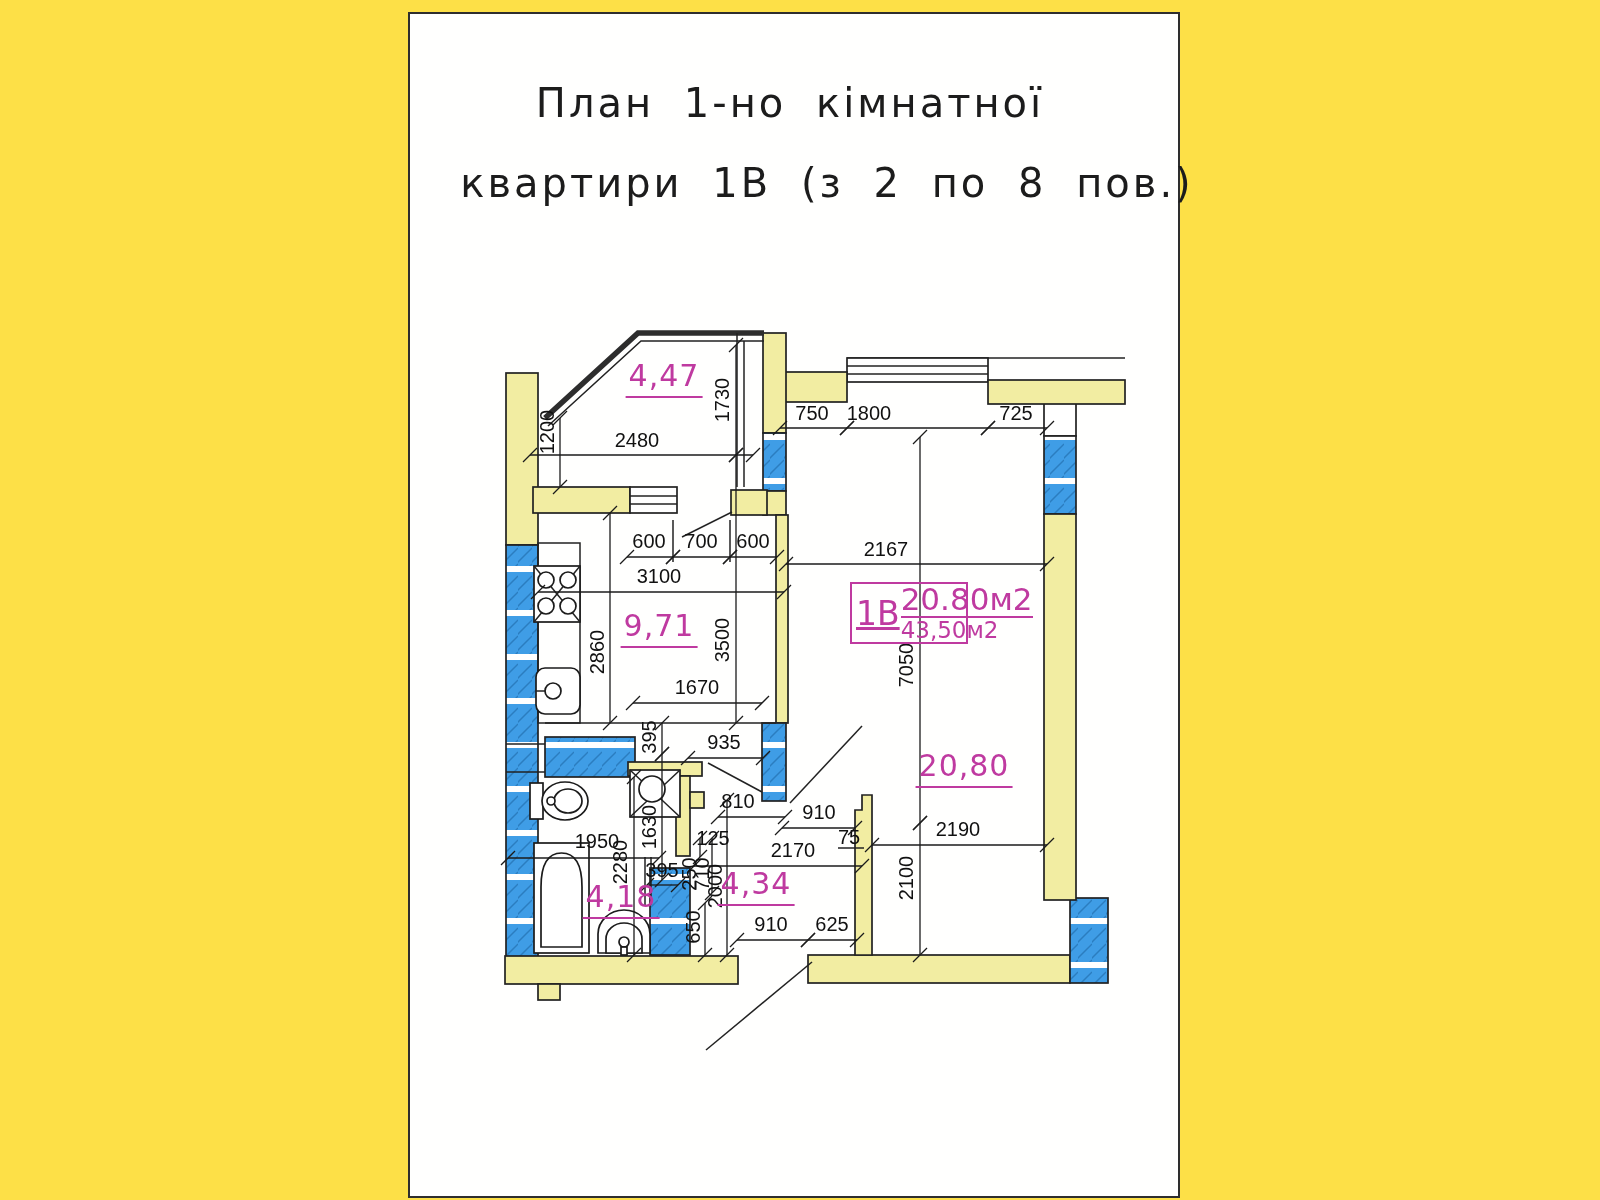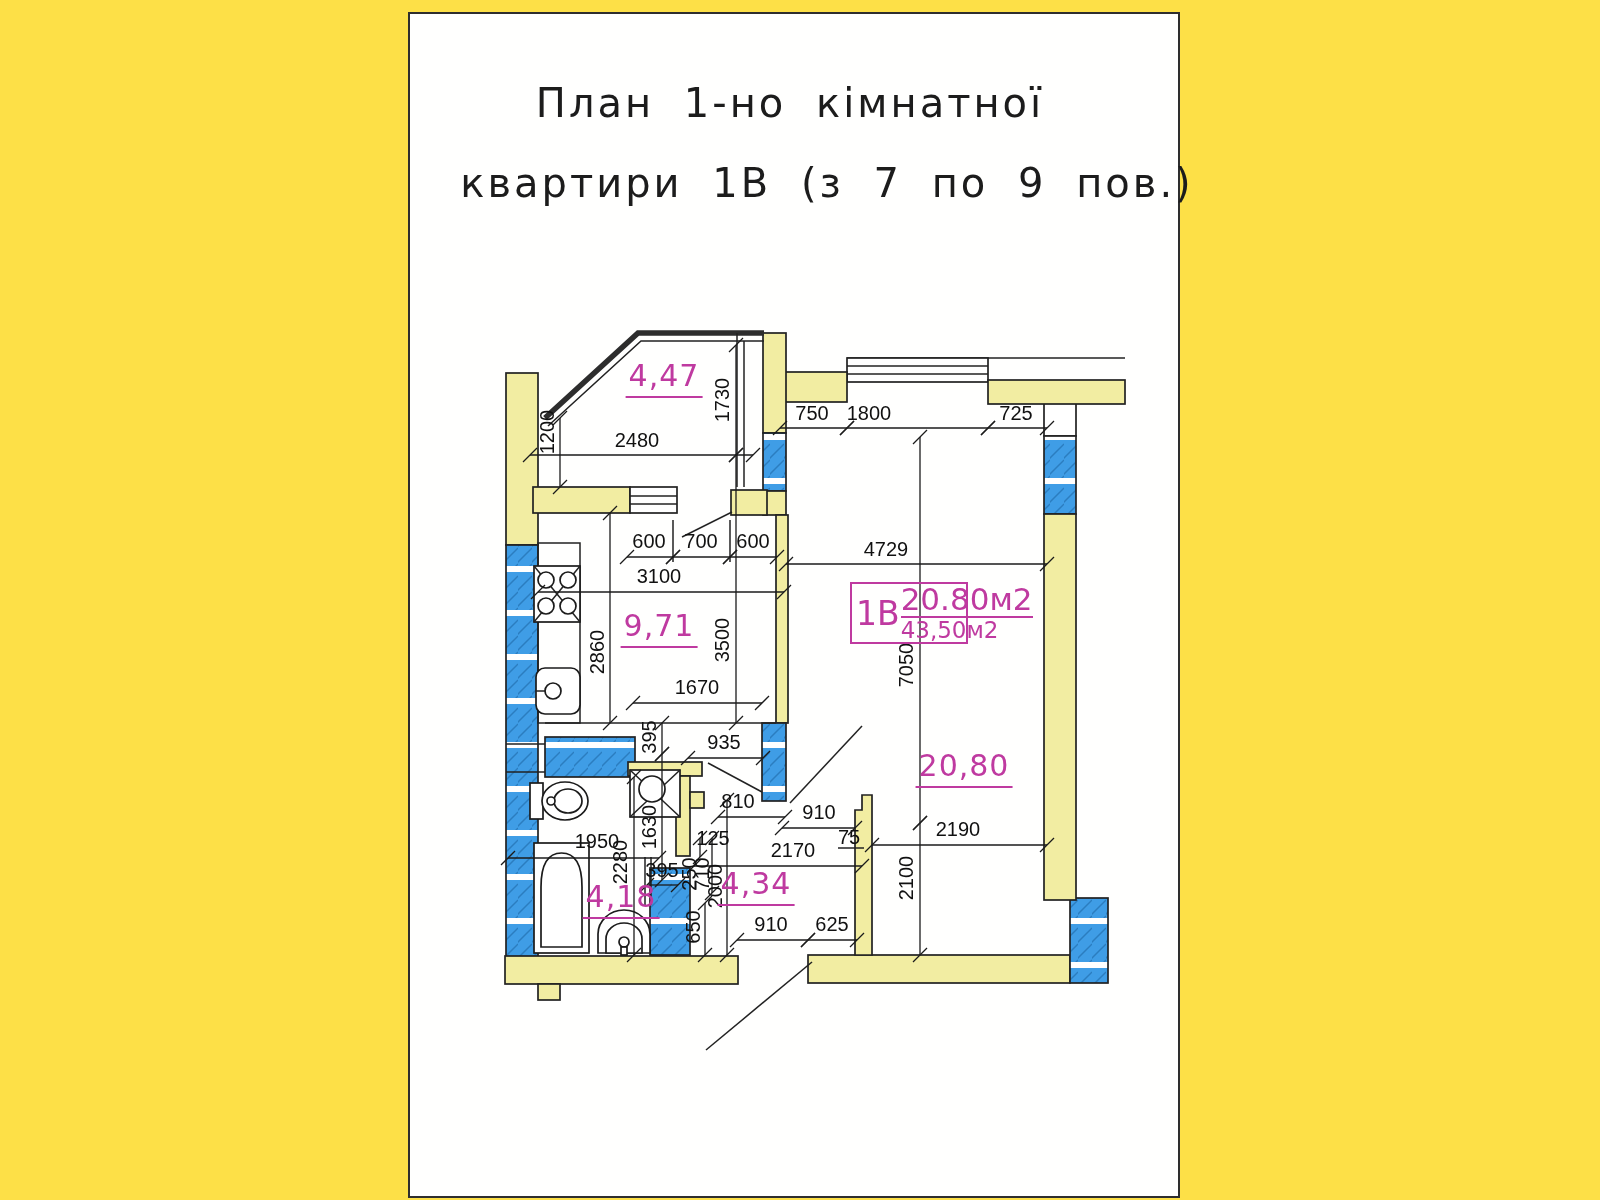--- a/index.html
+++ b/index.html
@@ -16,33 +16,33 @@
   .ww{fill:#ffffff;stroke:var(--line);stroke-width:1.7;}
   .ln{stroke:var(--line);stroke-width:1.5;fill:none;}
   .thick{stroke:#2d2d2d;stroke-width:5.5;fill:none;}
   .fix{fill:#ffffff;stroke:#1b1b1b;stroke-width:1.7;}
   .dim-line{stroke:#1b1b1b;stroke-width:1.3;}
   .dim-text{position:absolute;font-size:20px;color:#111;font-family:"Liberation Sans", sans-serif;white-space:nowrap;}
   .room-label{position:absolute;color:var(--magenta);font-size:30px;letter-spacing:1px;
               border-bottom:2.5px solid var(--magenta);padding:0 3px 3px 3px;transform:translate(-50%,-55%);white-space:nowrap;}
   .apt-tag{position:absolute;left:850px;top:582px;width:118px;height:62px;border:2.5px solid var(--magenta);
            color:var(--magenta);display:flex;align-items:center;padding:1px 4px;box-sizing:border-box;background:transparent;}
-  .apt-code{font-size:33px;line-height:1;}
+  .apt-code{font-size:33px;line-height:1;text-decoration:underline;}
   .apt-frac{display:flex;flex-direction:column;margin-left:1px;}
   .apt-top{font-size:31px;line-height:1.1;border-bottom:2px solid var(--magenta);}
   .apt-bot{font-size:23px;line-height:1.1;}
 </style>
 </head>
 <body>
 
 <div id="stage">
   <div id="frame"></div>
 
   <div class="title-line" style="left:790px;top:80px;">План 1-но кімнатної</div>
-  <div class="title-line" style="left:827px;top:160px;">квартири 1В (з 7 по 9 пов.)</div>
+  <div class="title-line" style="left:827px;top:160px;">квартири 1В (з 2 по 8 пов.)</div>
 
   <svg id="plan-svg" viewBox="0 0 1600 1200">
     <defs>
       <pattern id="brick" width="14" height="44" patternUnits="userSpaceOnUse">
         <rect width="14" height="38" fill="#3f9de6"></rect>
         <path d="M-2 36 L14 20 M-2 20 L14 4 M-2 52 L14 36" stroke="#2b7dc0" stroke-width="1.4"></path>
         <rect y="38" width="14" height="6" fill="#ffffff"></rect>
       </pattern>
     </defs>
 
@@ -258,21 +258,21 @@
       <div class="dim-text" style="left: 547px; top: 432px; transform: translate(-50%, -50%) rotate(-90deg);">1200</div>
       <div class="dim-text" style="left: 637px; top: 440px; transform: translate(-50%, -50%);">2480</div>
       <div class="dim-text" style="left: 722px; top: 400px; transform: translate(-50%, -50%) rotate(-90deg);">1730</div>
       <div class="dim-text" style="left: 812px; top: 413px; transform: translate(-50%, -50%);">750</div>
       <div class="dim-text" style="left: 869px; top: 413px; transform: translate(-50%, -50%);">1800</div>
       <div class="dim-text" style="left: 1016px; top: 413px; transform: translate(-50%, -50%);">725</div>
       <div class="dim-text" style="left: 649px; top: 541px; transform: translate(-50%, -50%);">600</div>
       <div class="dim-text" style="left: 701px; top: 541px; transform: translate(-50%, -50%);">700</div>
       <div class="dim-text" style="left: 753px; top: 541px; transform: translate(-50%, -50%);">600</div>
       <div class="dim-text" style="left: 659px; top: 576px; transform: translate(-50%, -50%);">3100</div>
-      <div class="dim-text" style="left: 886px; top: 549px; transform: translate(-50%, -50%);">4729</div>
+      <div class="dim-text" style="left: 886px; top: 549px; transform: translate(-50%, -50%);">2167</div>
       <div class="dim-text" style="left: 597px; top: 652px; transform: translate(-50%, -50%) rotate(-90deg);">2860</div>
       <div class="dim-text" style="left: 722px; top: 640px; transform: translate(-50%, -50%) rotate(-90deg);">3500</div>
       <div class="dim-text" style="left: 697px; top: 687px; transform: translate(-50%, -50%);">1670</div>
       <div class="dim-text" style="left: 906px; top: 665px; transform: translate(-50%, -50%) rotate(-90deg);">7050</div>
       <div class="dim-text" style="left: 906px; top: 878px; transform: translate(-50%, -50%) rotate(-90deg);">2100</div>
       <div class="dim-text" style="left: 724px; top: 742px; transform: translate(-50%, -50%);">935</div>
       <div class="dim-text" style="left: 738px; top: 801px; transform: translate(-50%, -50%);">810</div>
       <div class="dim-text" style="left: 713px; top: 838px; transform: translate(-50%, -50%);">125</div>
       <div class="dim-text" style="left: 819px; top: 812px; transform: translate(-50%, -50%);">910</div>
       <div class="dim-text" style="left: 849px; top: 837px; transform: translate(-50%, -50%);">75</div>

